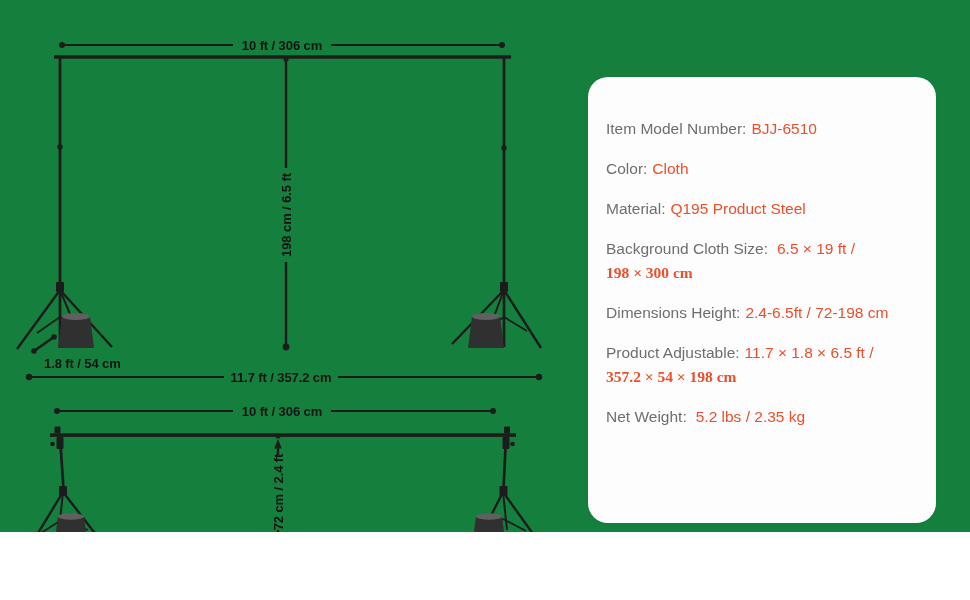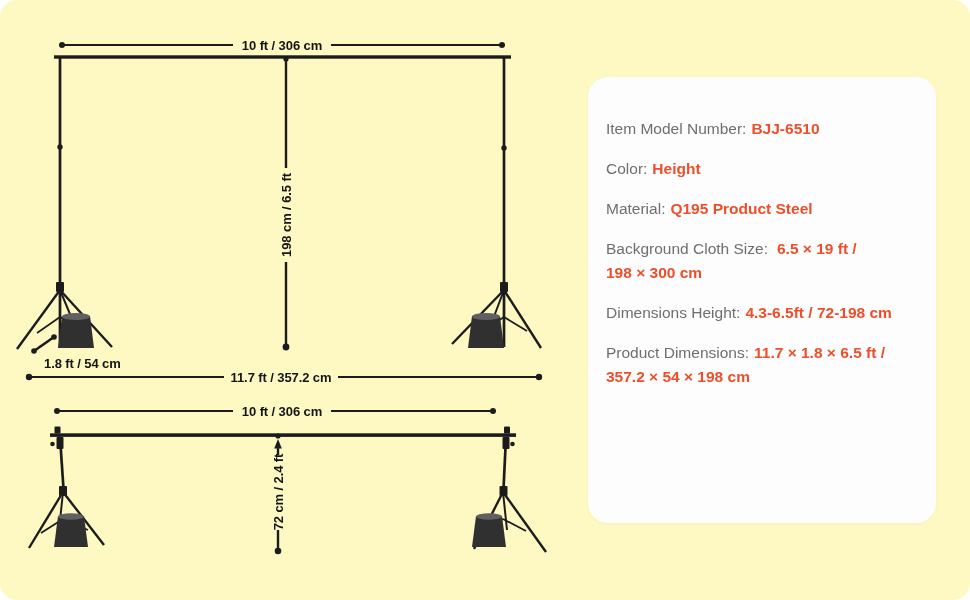--- a/index.html
+++ b/index.html
@@ -1,28 +1,28 @@
 <!DOCTYPE html>
 <html><head>
 <meta charset="utf-8">
 <style>
   html,body{margin:0;padding:0;}
   body{font-family:"Liberation Sans",sans-serif;}
-  .canvas{position:relative;width:970px;height:600px;background:#fef9c3;overflow:hidden;border-radius:17px;}
+  .canvas{position:relative;width:970px;height:532px;background:#15803d;overflow:hidden;}
   svg text{font-family:"Liberation Sans",sans-serif;font-weight:700;font-size:13px;fill:#141414;letter-spacing:-0.1px;}
   .spec-panel{
     position:absolute;left:588px;top:77px;width:348px;height:446px;
     background:#fdfdfe;border-radius:20px;box-sizing:border-box;
     padding:40px 14px 0 18px;box-shadow:0 1px 4px rgba(0,0,0,0.03);
   }
   .spec-row{font-size:15.5px;line-height:24px;margin-bottom:16px;}
   .spec-label{color:#6e6e6e;margin-top:40px;}
-  .spec-value{color:#ee4e2a;font-weight:700;margin-left:5px;}
+  .spec-value{color:#ee4e2a;font-weight:400;margin-left:5px;}
   .spec-value.gap2{margin-left:9px;}
-  .spec-value2{color:#ee4e2a;font-weight:700;}
+  .spec-value2{color:#ee4e2a;font-weight:700;font-family:Liberation Serif, serif;}
 </style>
 </head>
 <body>
 
 <div class="canvas">
 
   <svg width="575" height="600" viewBox="0 0 575 600" style="position:absolute;left:0;top:0;">
     <g stroke="#1c1c1c" fill="#1c1c1c">
 
       <g>
@@ -152,37 +152,40 @@
     </g>
   </svg>
 
   <div class="spec-panel">
 
     <div class="spec-row">
       <span class="spec-label">Item Model Number:</span><span class="spec-value">BJJ-6510</span>
     </div>
 
     <div class="spec-row">
-      <span class="spec-label">Color:</span><span class="spec-value">Height</span>
+      <span class="spec-label">Color:</span><span class="spec-value">Cloth</span>
     </div>
 
     <div class="spec-row">
       <span class="spec-label">Material:</span><span class="spec-value">Q195 Product Steel</span>
     </div>
 
 
     <div class="spec-row">
       <span class="spec-label">Background Cloth Size:</span><span class="spec-value gap2">6.5 × 19 ft /</span><br>
       <span class="spec-value2">198 × 300 cm</span>
     </div>
 
     <div class="spec-row">
-      <span class="spec-label">Dimensions Height:</span><span class="spec-value">4.3-6.5ft / 72-198 cm</span>
+      <span class="spec-label">Dimensions Height:</span><span class="spec-value">2.4-6.5ft / 72-198 cm</span>
     </div>
 
     <div class="spec-row">
-      <span class="spec-label">Product Dimensions:</span><span class="spec-value">11.7 × 1.8 × 6.5 ft /</span><br>
+      <span class="spec-label">Product Adjustable:</span><span class="spec-value">11.7 × 1.8 × 6.5 ft /</span><br>
       <span class="spec-value2">357.2 × 54 × 198 cm</span>
     </div>
 
+    <div class="spec-row">
+      <span class="spec-label">Net Weight:</span><span class="spec-value gap2">5.2 lbs / 2.35 kg</span>
+    </div>
 
   </div>
 </div>
 
 </body></html>

